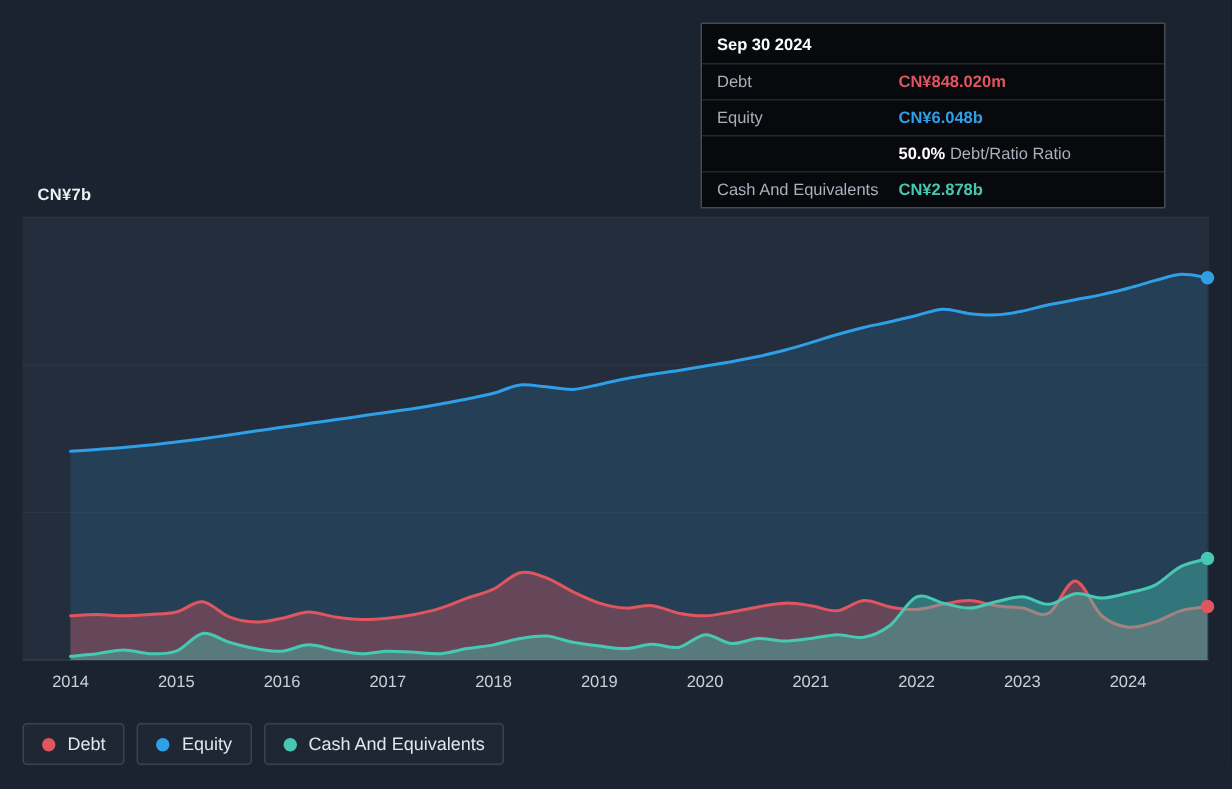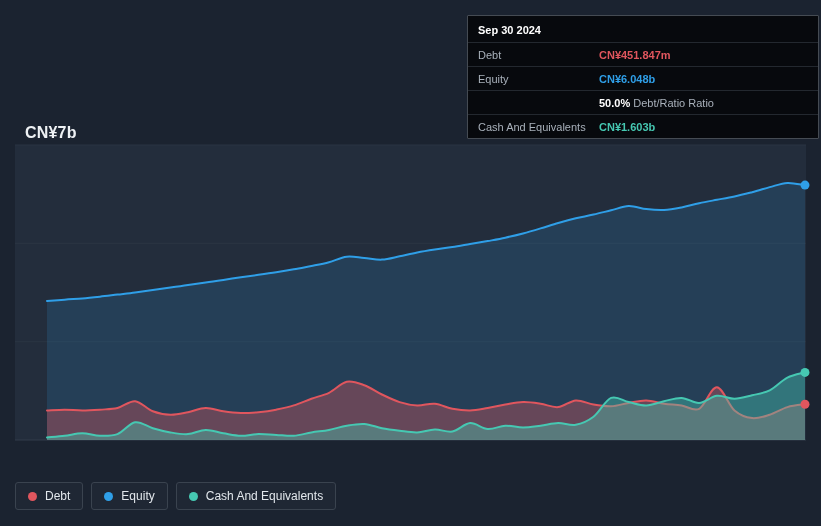--- a/index.html
+++ b/index.html
@@ -1,33 +1,33 @@
 <!DOCTYPE html>
 <html><head>
 <meta charset="utf-8">
 <style>
   html,body { margin:0; padding:0; background:#10151d; }
   .page {
     position:relative; width:821px; height:526px; overflow:hidden;
     font-family:"Liberation Sans", sans-serif;
   }
   .y-label {
-    position:absolute; left:25px; font-size:16px; font-weight:bold;
+    position:absolute; left:25px; font-size:11px; font-weight:bold;
     color:#eef1f4; letter-spacing:0.2px;
   }
   .y-top { top:124px; }
   .y-bottom { top:424px; }
   .x-axis { position:absolute; top:449px; left:0; width:821px; height:14px; }
   .x-axis span {
     position:absolute; top:0; width:40px; text-align:center;
     font-size:11px; color:#c9d0d8;
   }
   svg.chart { position:absolute; left:0; top:0; }
   .tooltip {
-    position:absolute; left:467px; top:15px; width:352px;
+    position:absolute; left:467px; top:15px; width:310px;
     background:#07090d; border:1px solid #454b53; box-sizing:border-box;
     font-size:11px; border-radius:1px;
   }
   .tt-header { padding:8px 10px 6px 10px; color:#ffffff; font-weight:bold; }
   .tt-row {
     display:flex; align-items:center; border-top:1px solid #23282f;
     padding:4px 10px; min-height:15px;
   }
   .tt-label { width:121px; flex:0 0 121px; color:#a9b1bb; font-weight:normal; }
   .tt-value { font-weight:bold; }
@@ -59,41 +59,54 @@
       <path d="M47.0,300.9C49.9,300.7 58.8,300.1 64.6,299.7C70.5,299.2 76.4,298.9 82.3,298.4C88.1,297.9 94.0,297.3 99.9,296.7C105.8,296.1 111.6,295.3 117.5,294.6C123.4,293.9 129.3,293.3 135.1,292.5C141.0,291.7 146.9,290.8 152.8,290.0C158.6,289.1 164.5,288.3 170.4,287.4C176.3,286.6 182.1,285.8 188.0,284.9C193.9,284.1 199.8,283.2 205.7,282.4C211.5,281.5 217.4,280.7 223.3,279.9C229.2,279.0 235.0,278.2 240.9,277.3C246.8,276.5 252.7,275.6 258.5,274.8C264.4,274.0 270.3,273.2 276.2,272.3C282.0,271.4 287.9,270.4 293.8,269.3C299.7,268.3 305.5,267.1 311.4,266.0C317.3,264.8 323.2,263.7 329.0,262.2C334.9,260.6 340.8,257.4 346.7,256.7C352.6,256.0 358.4,257.5 364.3,257.9C370.2,258.4 376.1,259.9 381.9,259.6C387.8,259.3 393.7,257.5 399.6,256.3C405.4,255.1 411.3,253.6 417.2,252.5C423.1,251.3 428.9,250.4 434.8,249.5C440.7,248.6 446.6,247.9 452.4,247.0C458.3,246.1 464.2,245.0 470.1,244.0C475.9,243.1 481.8,242.1 487.7,241.1C493.6,240.0 499.4,239.0 505.3,237.7C511.2,236.4 517.1,235.0 523.0,233.5C528.8,232.0 534.7,230.2 540.6,228.4C546.5,226.7 552.3,224.6 558.2,223.0C564.1,221.3 570.0,219.7 575.8,218.3C581.7,216.9 587.6,215.9 593.5,214.5C599.3,213.2 605.2,211.7 611.1,210.3C617.0,208.9 622.8,206.3 628.7,206.1C634.6,205.9 640.5,208.4 646.3,209.1C652.2,209.7 658.1,210.2 664.0,209.9C669.9,209.6 675.7,208.5 681.6,207.4C687.5,206.2 693.4,204.4 699.2,203.2C705.1,201.9 711.0,200.9 716.9,199.8C722.7,198.7 728.6,197.7 734.5,196.4C740.4,195.2 746.2,193.7 752.1,192.2C758.0,190.7 763.9,188.7 769.7,187.1C775.6,185.6 781.5,183.3 787.4,182.9C793.2,182.6 802.1,184.8 805.0,185.1" fill="none" stroke="#2f9fe8" stroke-width="2" stroke-linejoin="round" stroke-linecap="round"></path>
       <path d="M47.0,410.5C49.9,410.4 58.8,409.7 64.6,409.7C70.5,409.7 76.4,410.5 82.3,410.5C88.1,410.5 94.0,410.1 99.9,409.7C105.8,409.2 111.6,409.4 117.5,408.0C123.4,406.6 129.3,400.7 135.1,401.2C141.0,401.8 146.9,409.1 152.8,411.3C158.6,413.6 164.5,414.6 170.4,414.7C176.3,414.9 182.1,413.3 188.0,412.2C193.9,411.1 199.8,408.1 205.7,408.0C211.5,407.8 217.4,410.5 223.3,411.3C229.2,412.2 235.0,412.9 240.9,413.0C246.8,413.2 252.7,412.7 258.5,412.2C264.4,411.6 270.3,410.8 276.2,409.7C282.0,408.5 287.9,407.3 293.8,405.4C299.7,403.6 305.5,400.8 311.4,398.7C317.3,396.6 323.2,395.6 329.0,392.8C334.9,390.0 340.8,383.1 346.7,381.8C352.6,380.6 358.4,383.1 364.3,385.2C370.2,387.3 376.1,391.7 381.9,394.5C387.8,397.3 393.7,400.2 399.6,402.1C405.4,403.9 411.3,405.2 417.2,405.4C423.1,405.7 428.9,403.2 434.8,403.8C440.7,404.3 446.6,407.7 452.4,408.8C458.3,409.9 464.2,410.6 470.1,410.5C475.9,410.4 481.8,409.0 487.7,408.0C493.6,407.0 499.4,405.6 505.3,404.6C511.2,403.6 517.1,402.2 523.0,402.1C528.8,401.9 534.7,402.9 540.6,403.8C546.5,404.6 552.3,407.7 558.2,407.1C564.1,406.6 570.0,400.8 575.8,400.4C581.7,400.0 587.6,403.6 593.5,404.6C599.3,405.6 605.2,406.6 611.1,406.3C617.0,406.0 622.8,403.9 628.7,402.9C634.6,401.9 640.5,400.2 646.3,400.4C652.2,400.5 658.1,402.9 664.0,403.8C669.9,404.6 675.7,404.6 681.6,405.4C687.5,406.3 693.4,411.8 699.2,408.8C705.1,405.8 711.0,387.0 716.9,387.3C722.7,387.6 728.6,405.4 734.5,410.5C740.4,415.6 746.2,417.4 752.1,418.1C758.0,418.8 763.9,416.5 769.7,414.7C775.6,412.9 781.5,408.9 787.4,407.1C793.2,405.4 802.1,404.7 805.0,404.3L805.0,440L47.0,440Z" fill="rgba(224,86,94,0.35)" stroke="none"></path>
       <path d="M47.0,410.5C49.9,410.4 58.8,409.7 64.6,409.7C70.5,409.7 76.4,410.5 82.3,410.5C88.1,410.5 94.0,410.1 99.9,409.7C105.8,409.2 111.6,409.4 117.5,408.0C123.4,406.6 129.3,400.7 135.1,401.2C141.0,401.8 146.9,409.1 152.8,411.3C158.6,413.6 164.5,414.6 170.4,414.7C176.3,414.9 182.1,413.3 188.0,412.2C193.9,411.1 199.8,408.1 205.7,408.0C211.5,407.8 217.4,410.5 223.3,411.3C229.2,412.2 235.0,412.9 240.9,413.0C246.8,413.2 252.7,412.7 258.5,412.2C264.4,411.6 270.3,410.8 276.2,409.7C282.0,408.5 287.9,407.3 293.8,405.4C299.7,403.6 305.5,400.8 311.4,398.7C317.3,396.6 323.2,395.6 329.0,392.8C334.9,390.0 340.8,383.1 346.7,381.8C352.6,380.6 358.4,383.1 364.3,385.2C370.2,387.3 376.1,391.7 381.9,394.5C387.8,397.3 393.7,400.2 399.6,402.1C405.4,403.9 411.3,405.2 417.2,405.4C423.1,405.7 428.9,403.2 434.8,403.8C440.7,404.3 446.6,407.7 452.4,408.8C458.3,409.9 464.2,410.6 470.1,410.5C475.9,410.4 481.8,409.0 487.7,408.0C493.6,407.0 499.4,405.6 505.3,404.6C511.2,403.6 517.1,402.2 523.0,402.1C528.8,401.9 534.7,402.9 540.6,403.8C546.5,404.6 552.3,407.7 558.2,407.1C564.1,406.6 570.0,400.8 575.8,400.4C581.7,400.0 587.6,403.6 593.5,404.6C599.3,405.6 605.2,406.6 611.1,406.3C617.0,406.0 622.8,403.9 628.7,402.9C634.6,401.9 640.5,400.2 646.3,400.4C652.2,400.5 658.1,402.9 664.0,403.8C669.9,404.6 675.7,404.6 681.6,405.4C687.5,406.3 693.4,411.8 699.2,408.8C705.1,405.8 711.0,387.0 716.9,387.3C722.7,387.6 728.6,405.4 734.5,410.5C740.4,415.6 746.2,417.4 752.1,418.1C758.0,418.8 763.9,416.5 769.7,414.7C775.6,412.9 781.5,408.9 787.4,407.1C793.2,405.4 802.1,404.7 805.0,404.3" fill="none" stroke="#e0565e" stroke-width="2" stroke-linejoin="round" stroke-linecap="round"></path>
       <path d="M47.0,437.5C49.9,437.2 58.8,436.5 64.6,435.8C70.5,435.1 76.4,433.3 82.3,433.3C88.1,433.3 94.0,435.6 99.9,435.8C105.8,435.9 111.6,436.3 117.5,434.1C123.4,431.9 129.3,423.3 135.1,422.3C141.0,421.3 146.9,426.5 152.8,428.2C158.6,429.9 164.5,431.4 170.4,432.4C176.3,433.4 182.1,434.5 188.0,434.1C193.9,433.7 199.8,430.0 205.7,429.9C211.5,429.7 217.4,432.3 223.3,433.3C229.2,434.2 235.0,435.6 240.9,435.8C246.8,435.9 252.7,434.2 258.5,434.1C264.4,434.0 270.3,434.7 276.2,434.9C282.0,435.2 287.9,436.2 293.8,435.8C299.7,435.4 305.5,433.4 311.4,432.4C317.3,431.4 323.2,431.0 329.0,429.9C334.9,428.8 340.8,426.7 346.7,425.7C352.6,424.7 358.4,423.6 364.3,424.0C370.2,424.4 376.1,427.1 381.9,428.2C387.8,429.3 393.7,430.0 399.6,430.7C405.4,431.4 411.3,432.6 417.2,432.4C423.1,432.2 428.9,429.6 434.8,429.5C440.7,429.3 446.6,432.6 452.4,431.6C458.3,430.5 464.2,423.6 470.1,423.1C475.9,422.7 481.8,428.6 487.7,429.0C493.6,429.5 499.4,426.0 505.3,425.7C511.2,425.4 517.1,427.4 523.0,427.4C528.8,427.4 534.7,426.4 540.6,425.7C546.5,425.0 552.3,423.3 558.2,423.1C564.1,423.0 570.0,425.9 575.8,424.8C581.7,423.8 587.6,421.3 593.5,416.8C599.3,412.3 605.2,400.3 611.1,397.9C617.0,395.4 622.8,400.8 628.7,402.1C634.6,403.3 640.5,405.6 646.3,405.4C652.2,405.3 658.1,402.5 664.0,401.2C669.9,400.0 675.7,397.6 681.6,397.9C687.5,398.1 693.4,403.3 699.2,402.9C705.1,402.6 711.0,396.5 716.9,395.8C722.7,395.0 728.6,398.8 734.5,398.7C740.4,398.6 746.2,396.7 752.1,395.3C758.0,393.9 763.9,393.2 769.7,390.3C775.6,387.3 781.5,380.6 787.4,377.6C793.2,374.7 802.1,373.3 805.0,372.4L805.0,440L47.0,440Z" fill="rgba(70,200,178,0.40)" stroke="none"></path>
       <path d="M47.0,437.5C49.9,437.2 58.8,436.5 64.6,435.8C70.5,435.1 76.4,433.3 82.3,433.3C88.1,433.3 94.0,435.6 99.9,435.8C105.8,435.9 111.6,436.3 117.5,434.1C123.4,431.9 129.3,423.3 135.1,422.3C141.0,421.3 146.9,426.5 152.8,428.2C158.6,429.9 164.5,431.4 170.4,432.4C176.3,433.4 182.1,434.5 188.0,434.1C193.9,433.7 199.8,430.0 205.7,429.9C211.5,429.7 217.4,432.3 223.3,433.3C229.2,434.2 235.0,435.6 240.9,435.8C246.8,435.9 252.7,434.2 258.5,434.1C264.4,434.0 270.3,434.7 276.2,434.9C282.0,435.2 287.9,436.2 293.8,435.8C299.7,435.4 305.5,433.4 311.4,432.4C317.3,431.4 323.2,431.0 329.0,429.9C334.9,428.8 340.8,426.7 346.7,425.7C352.6,424.7 358.4,423.6 364.3,424.0C370.2,424.4 376.1,427.1 381.9,428.2C387.8,429.3 393.7,430.0 399.6,430.7C405.4,431.4 411.3,432.6 417.2,432.4C423.1,432.2 428.9,429.6 434.8,429.5C440.7,429.3 446.6,432.6 452.4,431.6C458.3,430.5 464.2,423.6 470.1,423.1C475.9,422.7 481.8,428.6 487.7,429.0C493.6,429.5 499.4,426.0 505.3,425.7C511.2,425.4 517.1,427.4 523.0,427.4C528.8,427.4 534.7,426.4 540.6,425.7C546.5,425.0 552.3,423.3 558.2,423.1C564.1,423.0 570.0,425.9 575.8,424.8C581.7,423.8 587.6,421.3 593.5,416.8C599.3,412.3 605.2,400.3 611.1,397.9C617.0,395.4 622.8,400.8 628.7,402.1C634.6,403.3 640.5,405.6 646.3,405.4C652.2,405.3 658.1,402.5 664.0,401.2C669.9,400.0 675.7,397.6 681.6,397.9C687.5,398.1 693.4,403.3 699.2,402.9C705.1,402.6 711.0,396.5 716.9,395.8C722.7,395.0 728.6,398.8 734.5,398.7C740.4,398.6 746.2,396.7 752.1,395.3C758.0,393.9 763.9,393.2 769.7,390.3C775.6,387.3 781.5,380.6 787.4,377.6C793.2,374.7 802.1,373.3 805.0,372.4" fill="none" stroke="#46c8b2" stroke-width="2" stroke-linejoin="round" stroke-linecap="round"></path>
       <circle cx="805.0" cy="185.1" r="4.5" fill="#2f9fe8"></circle>
       <circle cx="805.0" cy="404.3" r="4.5" fill="#e0565e"></circle>
       <circle cx="805.0" cy="372.4" r="4.5" fill="#46c8b2"></circle>
     </svg>
 
+  <div class="x-axis">
+    <span style="left:27px">2014</span>
+    <span style="left:97.5px">2015</span>
+    <span style="left:168px">2016</span>
+    <span style="left:238.5px">2017</span>
+    <span style="left:309px">2018</span>
+    <span style="left:379.5px">2019</span>
+    <span style="left:450px">2020</span>
+    <span style="left:520.5px">2021</span>
+    <span style="left:591px">2022</span>
+    <span style="left:661.5px">2023</span>
+    <span style="left:732px">2024</span>
+  </div>
 
   <div class="tooltip">
     <div class="tt-header">Sep 30 2024</div>
     <div class="tt-row">
       <span class="tt-label">Debt</span>
-      <span class="tt-value" style="color: rgb(224, 86, 94);">CN¥451.847m</span>
+      <span class="tt-value" style="color: rgb(224, 86, 94);">CN¥848.020m</span>
     </div>
     <div class="tt-row">
       <span class="tt-label">Equity</span>
       <span class="tt-value" style="color: rgb(47, 159, 232);">CN¥6.048b</span>
     </div>
     <div class="tt-row">
       <span class="tt-label"></span>
       <span class="tt-value" style="color:#ffffff">
         <b>50.0%</b>
         <span class="tt-ratio-rest">Debt/Ratio Ratio</span>
       </span>
     </div>
     <div class="tt-row">
       <span class="tt-label">Cash And Equivalents</span>
-      <span class="tt-value" style="color: rgb(70, 200, 178);">CN¥1.603b</span>
+      <span class="tt-value" style="color: rgb(70, 200, 178);">CN¥2.878b</span>
     </div>
   </div>
 
   <div class="legend">
     <div class="pill">
       <span class="dot" style="background: rgb(224, 86, 94);"></span>
       <span>Debt</span>
     </div>
     <div class="pill">
       <span class="dot" style="background: rgb(47, 159, 232);"></span>

